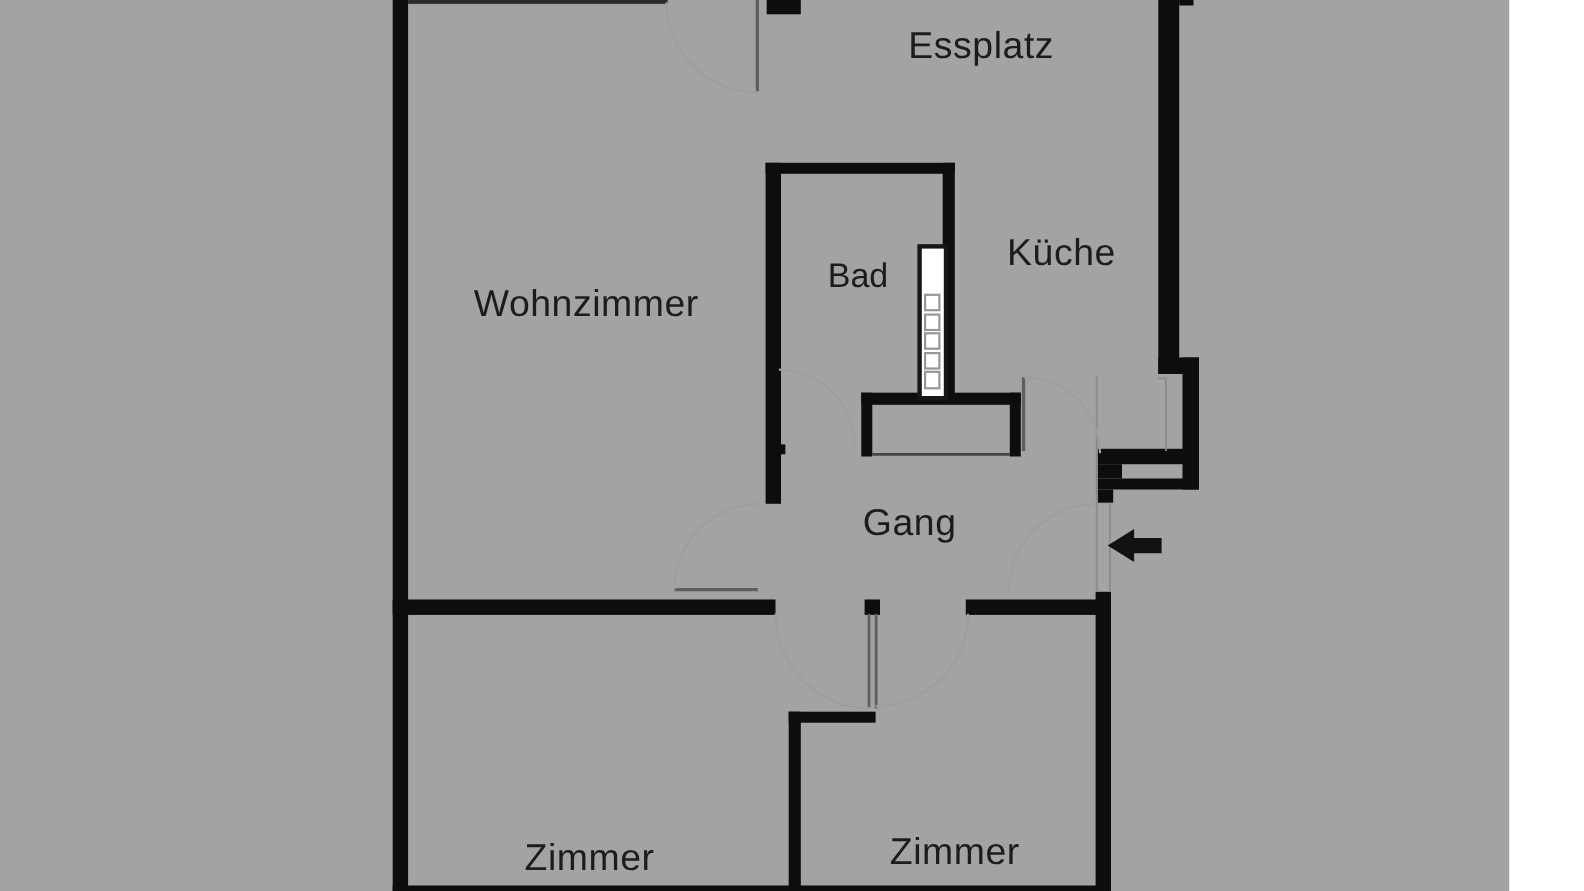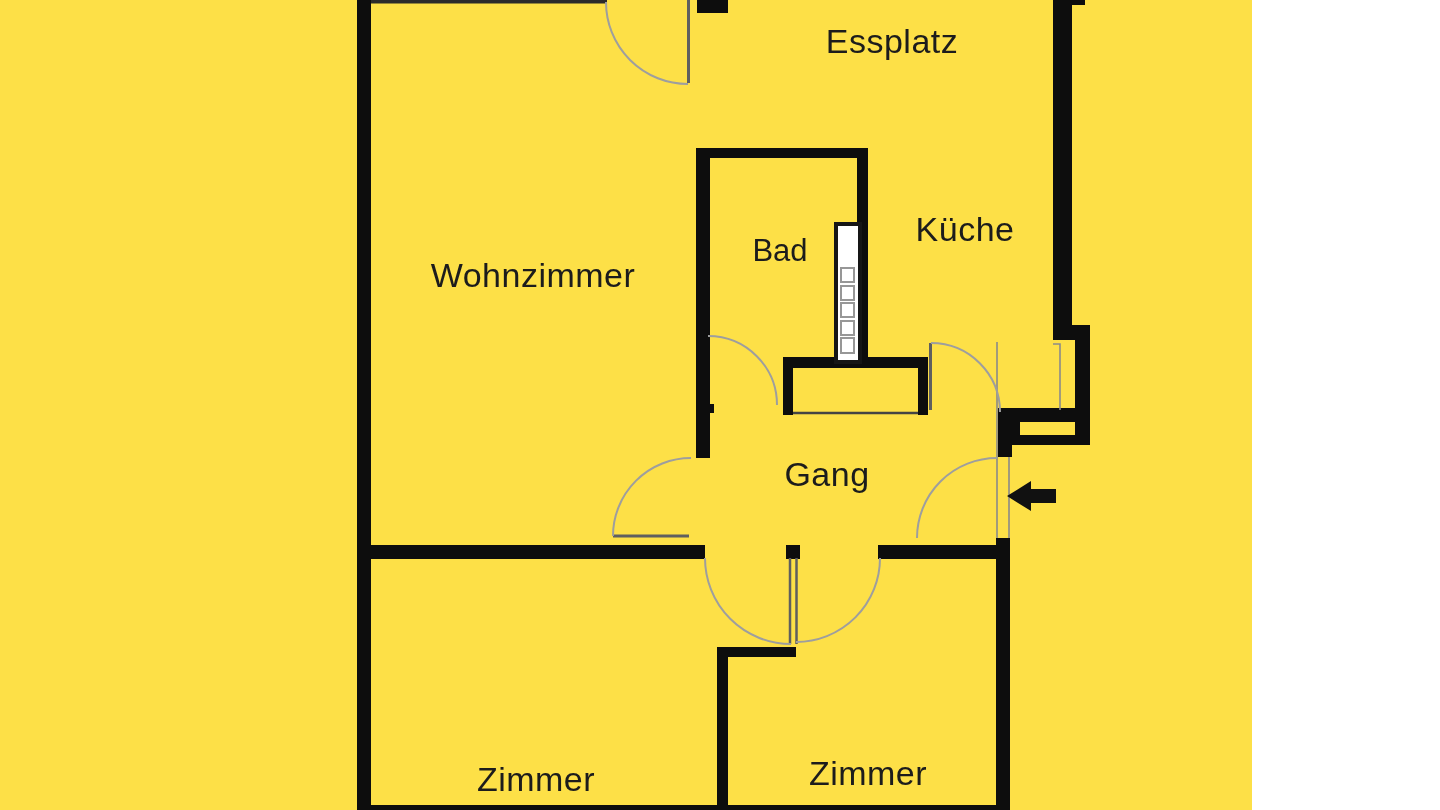--- a/index.html
+++ b/index.html
@@ -1,19 +1,19 @@
 <!DOCTYPE html>
 <html><head>
 <meta charset="utf-8">
 <style>
   html,body{margin:0;padding:0;background:#ffffff;}
   .stage{
     position:relative;
-    width:1252px;height:810px;
-    background:#fde047;
+    width:1372px;height:810px;
+    background:#a3a3a3;
     overflow:hidden;
     font-family:"Liberation Sans", sans-serif;
   }
   svg.plan{position:absolute;left:0;top:0;}
   text.room{
     font-family:"Liberation Sans", sans-serif;
     font-size:34px;
     letter-spacing:0.5px;
   }
   text.room-small{

